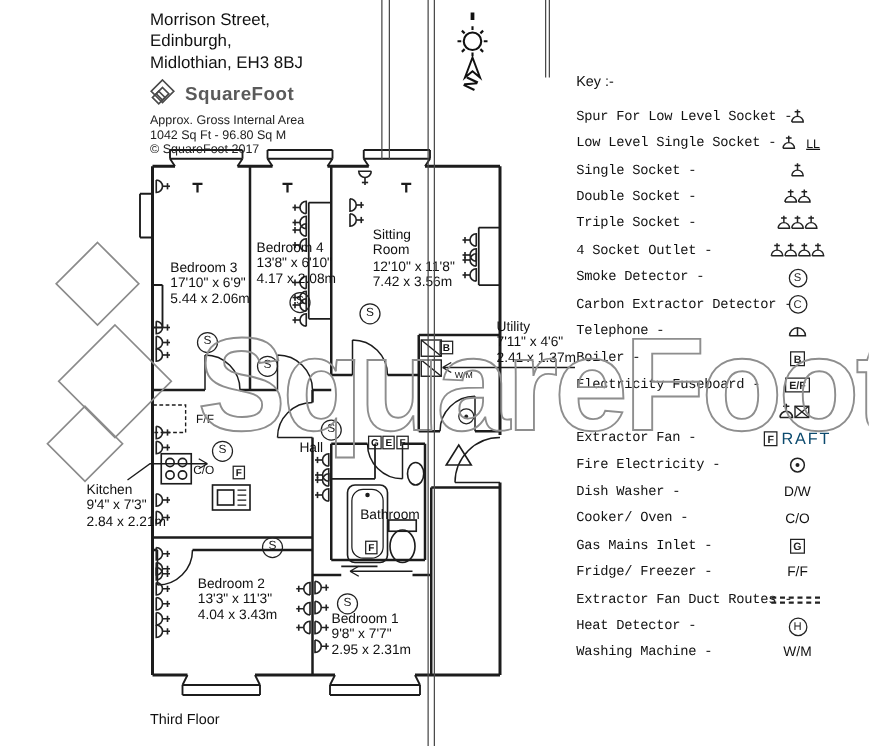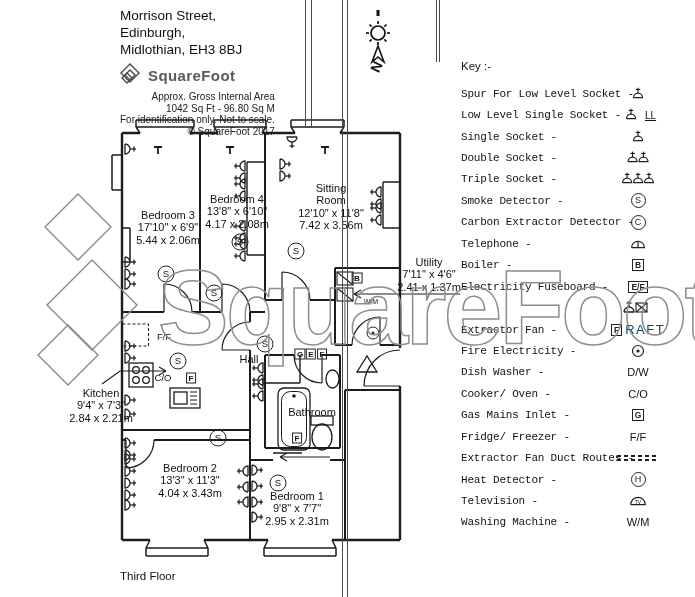--- a/index.html
+++ b/index.html
@@ -5,33 +5,33 @@
   html,body{margin:0;padding:0;}
   body{
     width:695px;height:597px;position:relative;background:#ffffff;
     font-family:"Liberation Sans",sans-serif;color:#111;overflow:hidden;
   }
   .plansvg{position:absolute;left:0;top:0;z-index:2;}
   .header{position:absolute;left:120px;top:7px;z-index:4;}
   .addr{font-size:13.5px;line-height:17px;}
   .brandrow{display:flex;align-items:center;gap:6px;margin:5px 0 4px -2px;height:24px;}
   .brandname{font-size:15px;font-weight:bold;color:#5a5a5a;letter-spacing:.4px;}
-  .smallinfo{font-size:10px;line-height:11.5px;color:#222;text-align:right;}
+  .smallinfo{font-size:10px;line-height:11.5px;color:#222;}
   .compass{position:absolute;left:350px;top:4px;z-index:4;}
   .key{position:absolute;left:461px;top:60px;width:234px;z-index:4;}
   .ktitle{font-size:11.5px;height:23px;}
   .krow{position:relative;height:21.45px;display:flex;align-items:center;}
   .klabel{font-size:11px;letter-spacing:-.2px;white-space:nowrap;font-family:Liberation Mono, monospace;}
   .ksym{position:absolute;left:146px;width:62px;display:flex;align-items:center;justify-content:center;gap:2px;}
   .kbox{border:1.1px solid #222;font-size:8.5px;line-height:10px;padding:0 2px;font-weight:bold;color:#222;}
   .kcircle{width:15px;height:15px;border:1.2px solid #222;border-radius:50%;font-size:9px;line-height:13.5px;text-align:center;color:#222;box-sizing:border-box;}
   .ktext{font-size:11px;color:#111;}
   .kll{font-size:10px;margin-left:1px;text-decoration:underline;}
   .kraft{font-size:13px;letter-spacing:1.5px;color:#0c4a6e;margin-left:1px;}
-  .roomlabel{position:absolute;transform:translate(-50%,-50%);text-align:center;
+  .roomlabel{position:absolute;transform:translate(-50%,-50%);text-align:left;
     font-size:11px;line-height:12.3px;white-space:nowrap;z-index:4;}
   .scircle{position:absolute;width:17px;height:17px;border:1.2px solid #222;border-radius:50%;
     font-size:9.5px;line-height:14.5px;text-align:center;transform:translate(-50%,-50%);z-index:4;box-sizing:border-box;}
   .firecircle{position:absolute;width:13px;height:13px;border:1.2px solid #222;border-radius:50%;
     transform:translate(-50%,-50%);z-index:4;box-sizing:border-box;}
   .firecircle i{position:absolute;left:50%;top:50%;width:3px;height:3px;margin:-1.5px 0 0 -1.5px;background:#222;border-radius:50%;}
   .pbox{position:absolute;border:1.1px solid #222;font-size:8px;line-height:9px;padding:0 1.5px;
     transform:translate(-50%,-50%);z-index:4;font-weight:bold;}
   .ptext{position:absolute;font-size:9.5px;transform:translate(-50%,-50%);z-index:4;white-space:nowrap;}
   .ptext.tiny{font-size:7px;}
@@ -216,21 +216,20 @@
       <g stroke="#4a4a4a" stroke-width="1.4" fill="none">
         <path d="M12 1 L21 10 L12 19 L3 10 Z"></path>
         <path d="M12 7 L17 12 L12 17 L7 12 Z"></path>
         <path d="M9 10 L14 15 L9 20 L4 15 Z"></path>
       </g>
     </svg>
     <span class="brandname">SquareFoot</span>
   </div>
   <div class="smallinfo">Approx. Gross Internal Area</div>
   <div class="smallinfo">1042 Sq Ft  -  96.80 Sq M</div>
-  <div class="smallinfo">For identification only. Not to scale.</div>
   <div class="smallinfo">© SquareFoot 2017</div>
 </div>
 
 <svg class="compass" width="56" height="76" viewBox="0 0 56 76">
   <g stroke="#111" fill="none" stroke-width="1.7">
     <line x1="28" y1="6" x2="28" y2="12" stroke-width="3"></line>
     <circle cx="28" cy="29" r="7"></circle>
     <line x1="28" y1="17" x2="28" y2="20"></line>
       <line x1="28" y1="38" x2="28" y2="41"></line>
     <line x1="16" y1="29" x2="19" y2="29"></line>
@@ -282,20 +281,28 @@
   </div>
   <div class="krow">
     <span class="klabel">Triple Socket -</span>
     <span class="ksym">
         <svg width="56" height="20" viewBox="-28 -11 56 22">
           <use href="#g-sock3"></use>
         </svg>
       </span>
   </div>
   <div class="krow">
+    <span class="klabel">4 Socket Outlet -</span>
+    <span class="ksym">
+        <svg width="56" height="20" viewBox="-28 -11 56 22">
+          <use href="#g-sock4"></use>
+        </svg>
+      </span>
+  </div>
+  <div class="krow">
     <span class="klabel">Smoke Detector -</span>
     <span class="ksym">
         <span class="kcircle">S</span>
       </span>
   </div>
   <div class="krow">
     <span class="klabel">Carbon Extractor Detector -</span>
     <span class="ksym">
         <span class="kcircle">C</span>
       </span>
@@ -371,28 +378,20 @@
     <span class="ksym">
         <svg width="48" height="12" viewBox="-24 -6 48 12">
           <use href="#g-duct"></use>
         </svg>
       </span>
   </div>
   <div class="krow">
     <span class="klabel">Heat Detector -</span>
     <span class="ksym">
         <span class="kcircle">H</span>
-      </span>
-  </div>
-  <div class="krow">
-    <span class="klabel">Television -</span>
-    <span class="ksym">
-        <svg width="24" height="20" viewBox="-12 -11 24 22">
-          <use href="#g-tv"></use>
-        </svg>
       </span>
   </div>
   <div class="krow">
     <span class="klabel">Washing Machine -</span>
     <span class="ksym">
         <span class="ktext">W/M</span>
       </span>
   </div>
 </div>
 

